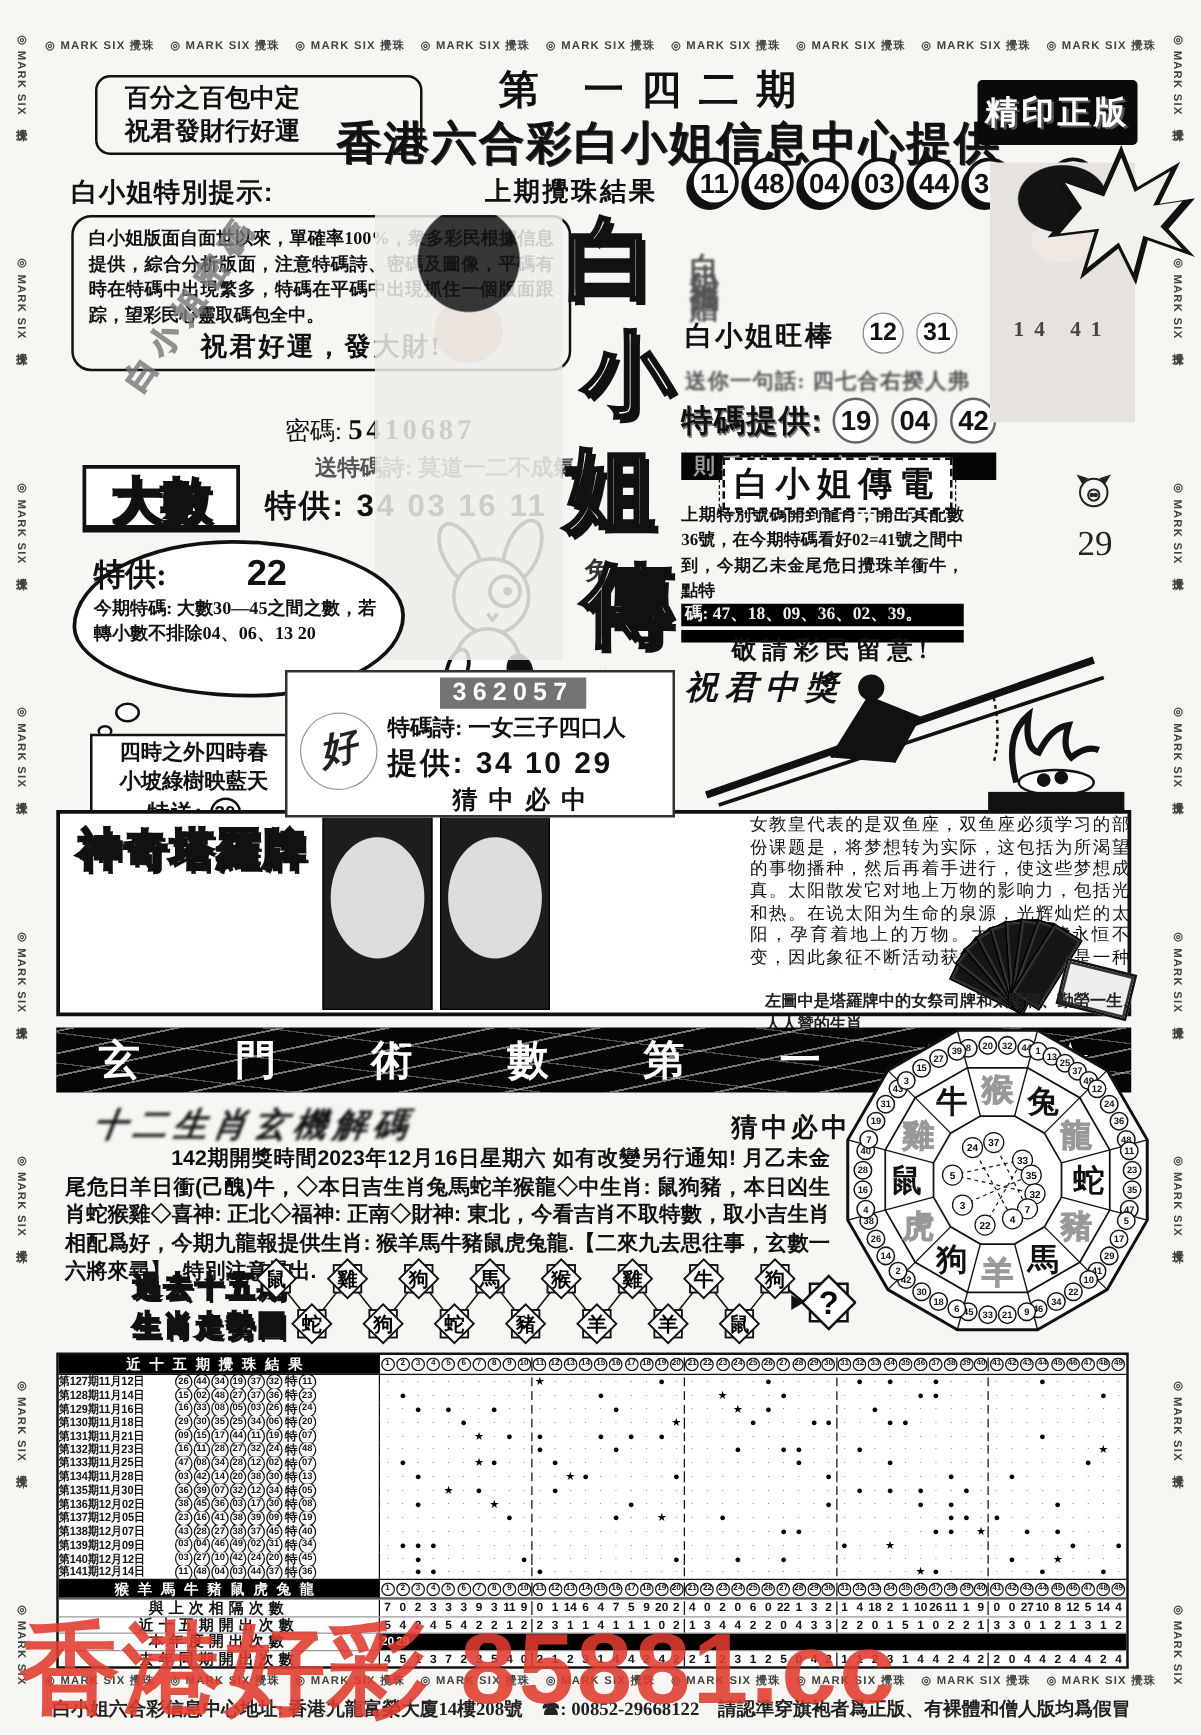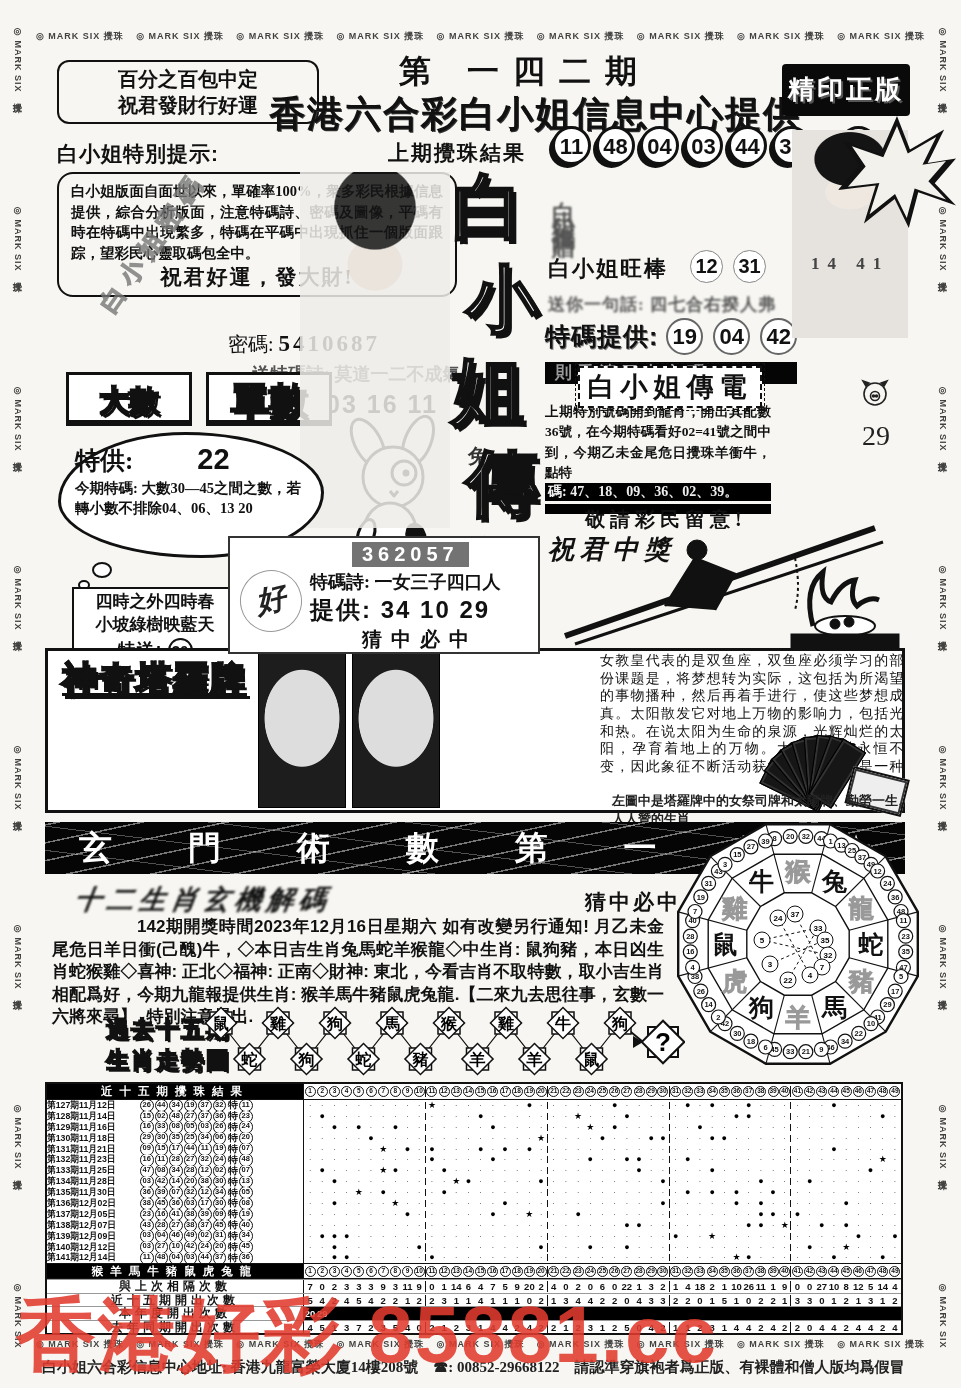--- a/index.html
+++ b/index.html
@@ -8,22 +8,22 @@
   [data-name]{box-sizing:border-box;}
   .abs{position:absolute;}
   
   .hstrip{position:absolute;left:36px;right:36px;height:24px;display:flex;justify-content:space-between;
           align-items:center;font:bold 9px "Liberation Sans",sans-serif;color:#222;overflow:hidden;}
   .vstrip{position:absolute;top:26px;bottom:34px;width:26px;writing-mode:vertical-rl;
           font:bold 9px "Liberation Sans",sans-serif;color:#222;display:flex;justify-content:space-between;
           align-items:center;overflow:hidden;}
   .logo-item{white-space:nowrap;letter-spacing:1px;opacity:.85;}
   
-  .promo{border:2.5px solid #111;border-radius:12px;padding:4px 10px;text-align:center;
-         font:bold 20px/1.3 "Liberation Serif",serif;}
+  .promo{border:2.5px solid #111;border-radius:12px;padding:4px 22px;text-align:left;
+         font:bold 20px/1.3 "Liberation Serif",serif;margin-left:19px;}
   .issue{font:900 32px "Liberation Serif",serif;letter-spacing:14px;text-align:center;}
   .mtitle{font:900 36px "Liberation Serif",serif;letter-spacing:2px;text-align:center;text-shadow:1px 1px 0 #333;}
   .stamp{background:#0a0a0a;color:#fff;font:900 26px/52px "Liberation Serif",serif;text-align:center;
          letter-spacing:3px;text-shadow:2px 2px 0 #555;border-radius:4px;}
   .tip{font:bold 21px "Liberation Sans",sans-serif;letter-spacing:1px;text-align:center;}
   .drawlabel{font:900 21px "Liberation Serif",serif;letter-spacing:2px;}
   .balls{display:flex;gap:5px;align-items:center;}
   .ball{width:39px;height:39px;border:3px solid #111;border-radius:50%;background:#fff;
         font:bold 22px/36px "Liberation Sans",sans-serif;text-align:center;
         box-shadow:-4px 4px 0 -1px #111;}
@@ -93,21 +93,21 @@
   .telebox{border:2.5px dashed #111;outline:1.5px dashed #111;outline-offset:2px;background:#fff;
            text-align:center;font:900 27px/38px "Liberation Serif",serif;letter-spacing:6px;}
   .telebody{font:bold 13.5px/1.5 "Liberation Serif",serif;text-align:justify;}
   .hl{background:#000;color:#eee;font:bold 14px/18px "Liberation Serif",serif;padding:0 3px;}
   .solidbar{background:#000;}
   .notice{font:bold 20px "Liberation Serif",serif;letter-spacing:5px;}
   .zwish{font:italic 900 26px "Liberation Serif",serif;letter-spacing:6px;}
   .n29{font:28px "Liberation Serif",serif;color:#222;}
   
   .band{border:3px solid #111;background:#fff;}
-  .ttitle{font-size:35px;letter-spacing:2px;text-decoration:underline;}
+  .ttitle{font-size:35px;letter-spacing:2px;}
   .tcard{background:radial-gradient(ellipse 44% 32% at 50% 42%,#ddd 0 98%,transparent),#1d1d1d;
          border:1.5px solid #000;}
   .tbody{font:14px/1.26 "Liberation Serif",serif;text-align:justify;letter-spacing:.5px;}
   .tcaption{font:bold 13px "Liberation Sans",sans-serif;color:#222;}
   .fan span{position:absolute;left:60px;bottom:8px;width:27px;height:66px;background:#161616;
             border:1.5px solid #000;transform-origin:50% 95%;box-shadow:inset 0 0 0 2px #333;}
   
   .banner{background:#050505;color:#fff;display:flex;justify-content:space-between;align-items:center;
           padding:0 34px;font:900 33px "Liberation Serif",serif;position:relative;overflow:hidden;}
   .banner::after{content:"";position:absolute;inset:0;
@@ -239,24 +239,21 @@
   <div class="abs poemline" style="left:252px;top:362px;" data-name="gift-poem-line">
     <span data-name="gift-poem-label">送特碼詩:</span>
     <span data-name="gift-poem-text">莫道一二不成氣</span>
   </div>
   <div class="abs supline" style="left:212px;top:388px;" data-name="supply-line">
     <span data-name="supply-label">特供:</span>
     <span data-name="supply-value">34 03 16 11</span>
   </div>
 
   <div class="abs hdrbox" style="left:66px;top:372px;width:126px;height:54px;" data-name="big-number-header">
-    <span class="holo" style="font-size:30px;line-height:52px;" data-name="big-number-text">大數</span>
-  </div>
-  <div class="abs hdrbox" style="left:206px;top:372px;width:126px;height:54px;" data-name="single-number-header">
-    <span class="holo" style="font-size:38px;line-height:52px;" data-name="single-number-text">單數</span>
+    <span class="holo" style="font-size:40px;line-height:52px;" data-name="big-number-text">大數</span>
   </div>
   <div class="abs bubble" style="left:58px;top:432px;width:266px;height:126px;z-index:2;" data-name="tip-bubble">
     <span class="suplab" data-name="bubble-supply-label">特供:</span>
     <span class="supv" style="margin-left:60px;" data-name="bubble-supply-value">22</span>
     <div class="bubtxt" data-name="bubble-text">今期特碼: 大數30—45之間之數，若轉小數不排除04、06、13 20</div>
   </div>
   <div class="abs tailc" style="left:92px;top:562px;width:20px;height:16px;" data-name="bubble-tail-1"></div>
   <div class="abs tailc" style="left:78px;top:580px;width:12px;height:10px;" data-name="bubble-tail-2"></div>
 
   <svg class="abs" style="left:330px;top:415px;" width="132" height="150" viewBox="0 0 132 150" data-name="rabbit-illustration">

